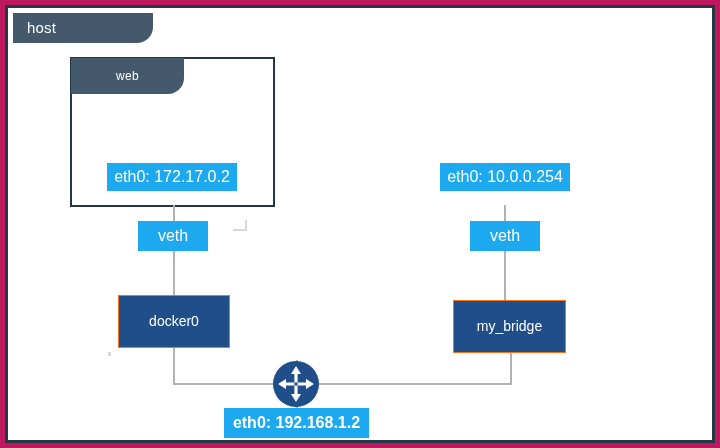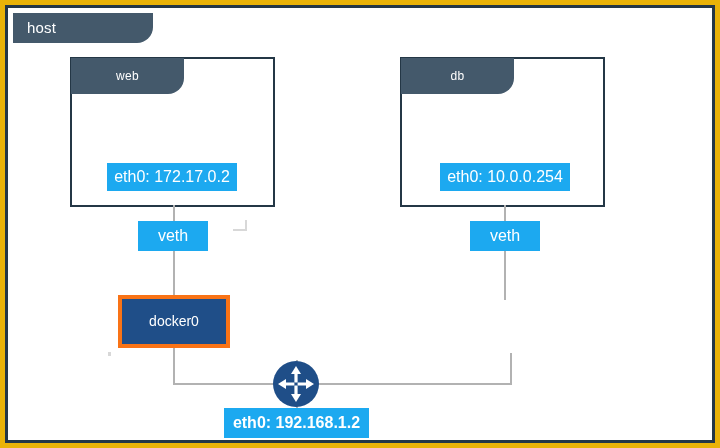--- a/index.html
+++ b/index.html
@@ -3,21 +3,21 @@
 <meta charset="utf-8">
 <title>host network diagram</title>
 <style>
   html,body{margin:0;padding:0;background:#ffffff;}
   body{
     width:720px;height:448px;
     font-family:"Liberation Sans", sans-serif;
     -webkit-font-smoothing:antialiased;
     overflow:hidden;
   }
-  #stage{position:relative;width:720px;height:448px;background:#eab308;}
+  #stage{position:relative;width:720px;height:448px;background:#be185d;}
 
   
   .host-frame{
     position:absolute;left:5px;top:5px;width:710px;height:438px;
     border:3px solid #243746;
     background:#ffffff;
     box-sizing:border-box;
   }
   .host-tab{
     position:absolute;left:5px;top:5px;
@@ -62,21 +62,21 @@
     display:flex;align-items:center;justify-content:center;
     color:#FFFFFF;
     font-size:16px;line-height:16px;
     white-space:nowrap;
   }
 
   
   .bridge-box{
     position:absolute;
     background:#1F4E88;
-    border:4px solid #f97316;
+    border:1px solid #f97316;
     box-sizing:border-box;
     display:flex;align-items:center;justify-content:center;
     color:#FFFFFF;
     font-size:14px;line-height:17px;
     white-space:nowrap;
   }
 
   
   .line-v{position:absolute;width:2px;background:#B2B2B2;}
   .line-h{position:absolute;height:2px;background:#B2B2B2;}
@@ -116,34 +116,30 @@
   <div class="cyan-box" style="left:138px;top:221px;width:70px;height:30px;">veth</div>
 
   <div class="line-v" style="left:173px;top:251px;height:44px;"></div>
 
   <div class="bridge-box" style="left:118px;top:295px;width:112px;height:53px;">docker0</div>
 
   <div class="line-v" style="left:173px;top:348px;height:36px;"></div>
 
   <div class="artifact" style="left:108px;top:352px;width:3px;height:4px;"></div>
 
-  <div class="container-box" style="left:400px;top:57px;">
-    <div class="container-tab">
-      <span class="container-tab-label">db</span>
-    </div>
-  </div>
 
   <div class="cyan-box" style="left:440px;top:163px;width:130px;height:28px;">eth0: 10.0.0.254</div>
 
   <div class="line-v" style="left:504px;top:205px;height:17px;"></div>
 
   <div class="cyan-box" style="left:470px;top:221px;width:70px;height:30px;">veth</div>
 
   <div class="line-v" style="left:504px;top:251px;height:49px;"></div>
 
+  <div class="bridge-box" style="left:453px;top:300px;width:113px;height:53px;">my_bridge</div>
 
   <div class="line-v" style="left:510px;top:353px;height:31px;"></div>
 
   <div class="line-h" style="left:173px;top:383px;width:339px;"></div>
 
   <div class="line-v" style="left:296px;top:360px;height:48px;"></div>
 
   <div class="router-icon" style="left:272px;top:360px;">
     <svg viewBox="0 0 48 48" xmlns="http://www.w3.org/2000/svg">
       <circle cx="24" cy="24" r="23" fill="#1F4E88"></circle>

